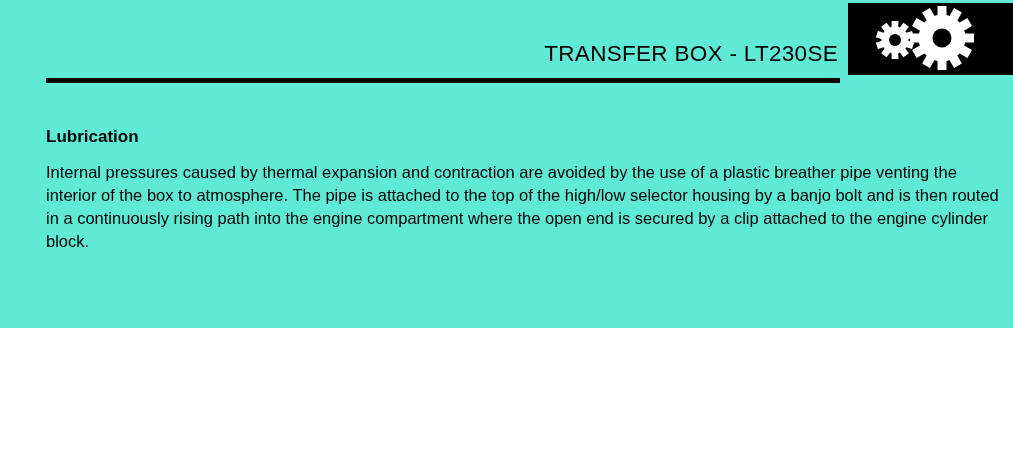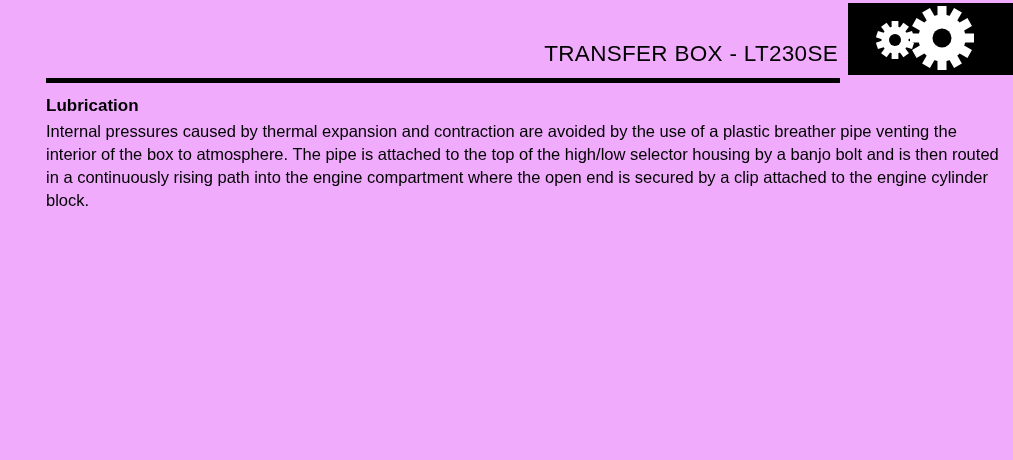--- a/index.html
+++ b/index.html
@@ -3,21 +3,21 @@
 <meta charset="utf-8">
 <style>
   * { margin: 0; padding: 0; box-sizing: border-box; }
   html, body {
     width: 1013px; height: 460px;
     background: #ffffff;
     font-family: "Liberation Sans", sans-serif;
     color: #000000;
     overflow: hidden;
   }
-  .page { position: relative; width: 1013px; height: 460px; background: #f0abfc; }
+  .page { position: relative; width: 1013px; height: 328px; background: #5eead4; }
 
   
   .page-title {
     position: absolute;
     top: 41px; right: 175px;
     font-size: 22.5px;
     font-weight: 400;
     letter-spacing: 0.3px;
     white-space: nowrap;
     color: #000000;
@@ -40,28 +40,29 @@
   .content {
     position: absolute;
     top: 94px; left: 46px;
     width: 960px;
   }
   .content h2 {
     font-size: 17px;
     font-weight: 700;
     line-height: 23px;
     color: #000000;
+    margin-top: 31px;
   }
   .content h2.italic { font-style: italic; }
   .content p {
     font-size: 16.5px;
     line-height: 23px;
     color: #000000;
   }
-  .para-spaced { margin-top: 3px; }
+  .para-spaced { margin-top: 13px; }
   .section-2 { margin-top: 18px; }
 </style>
 </head>
 <body>
 
 <div class="page">
 
   <h1 class="page-title">TRANSFER BOX - LT230SE</h1>
 
   <div class="icon-box">

